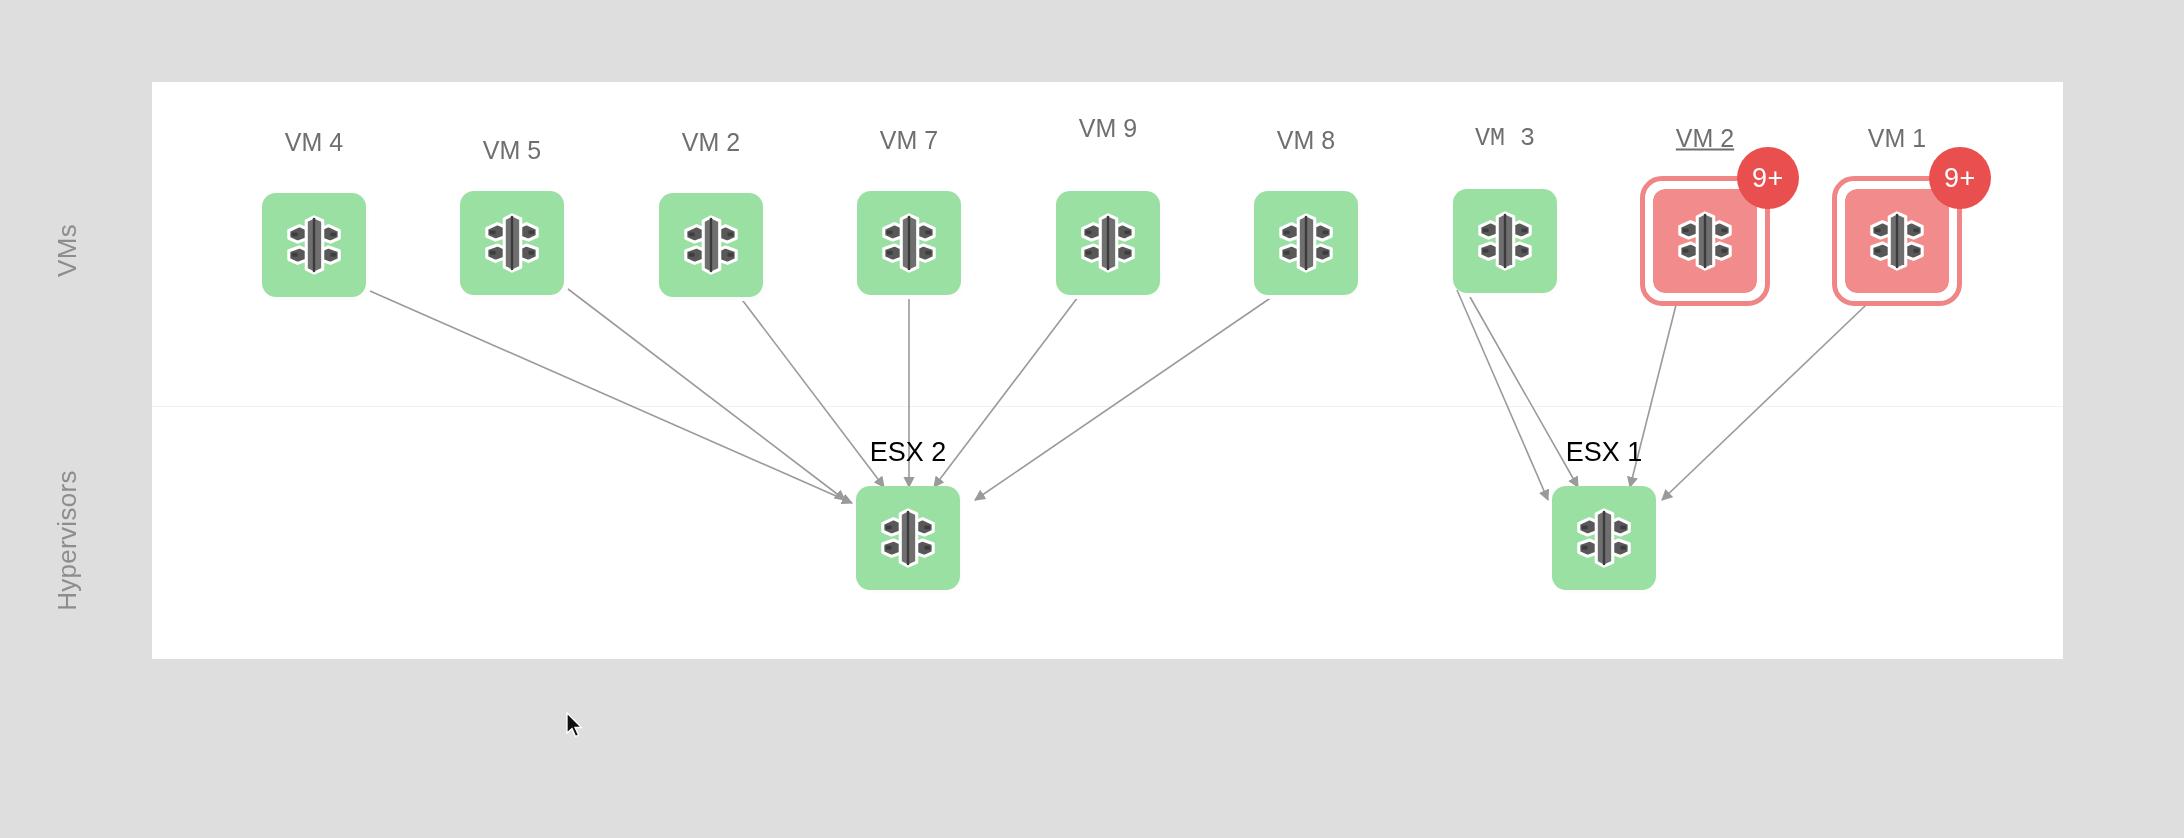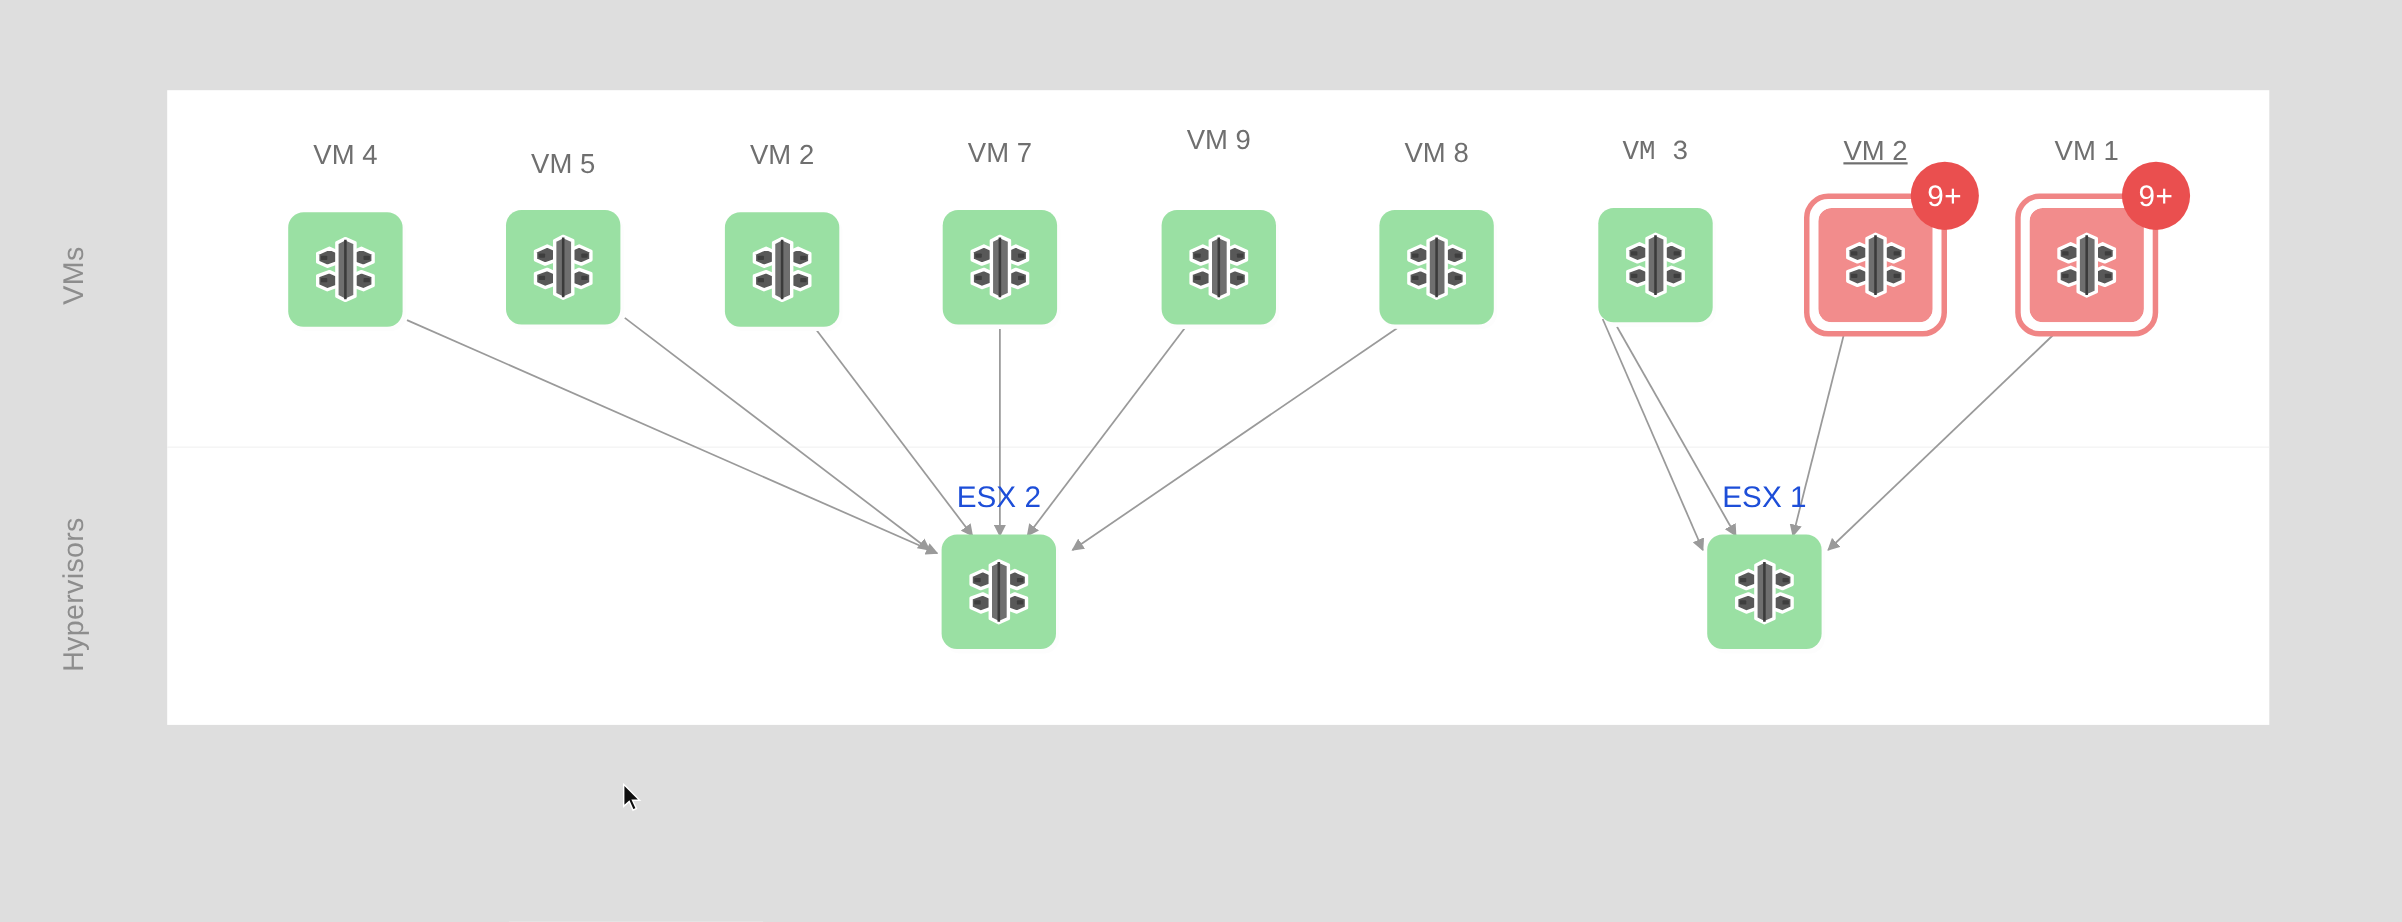--- a/index.html
+++ b/index.html
@@ -156,21 +156,21 @@
     display: flex;
     align-items: center;
     justify-content: center;
     letter-spacing: 0.5px;
   }
 
   
   .hv-label {
     position: absolute;
     transform: translate(-50%, -50%);
-    color: #1d4ed8;
+    color: #000000;
     font-size: 27px;
     white-space: nowrap;
   }
 
   
   #cursor {
     position: absolute;
     width: 20px;
     height: 28px;
   }

